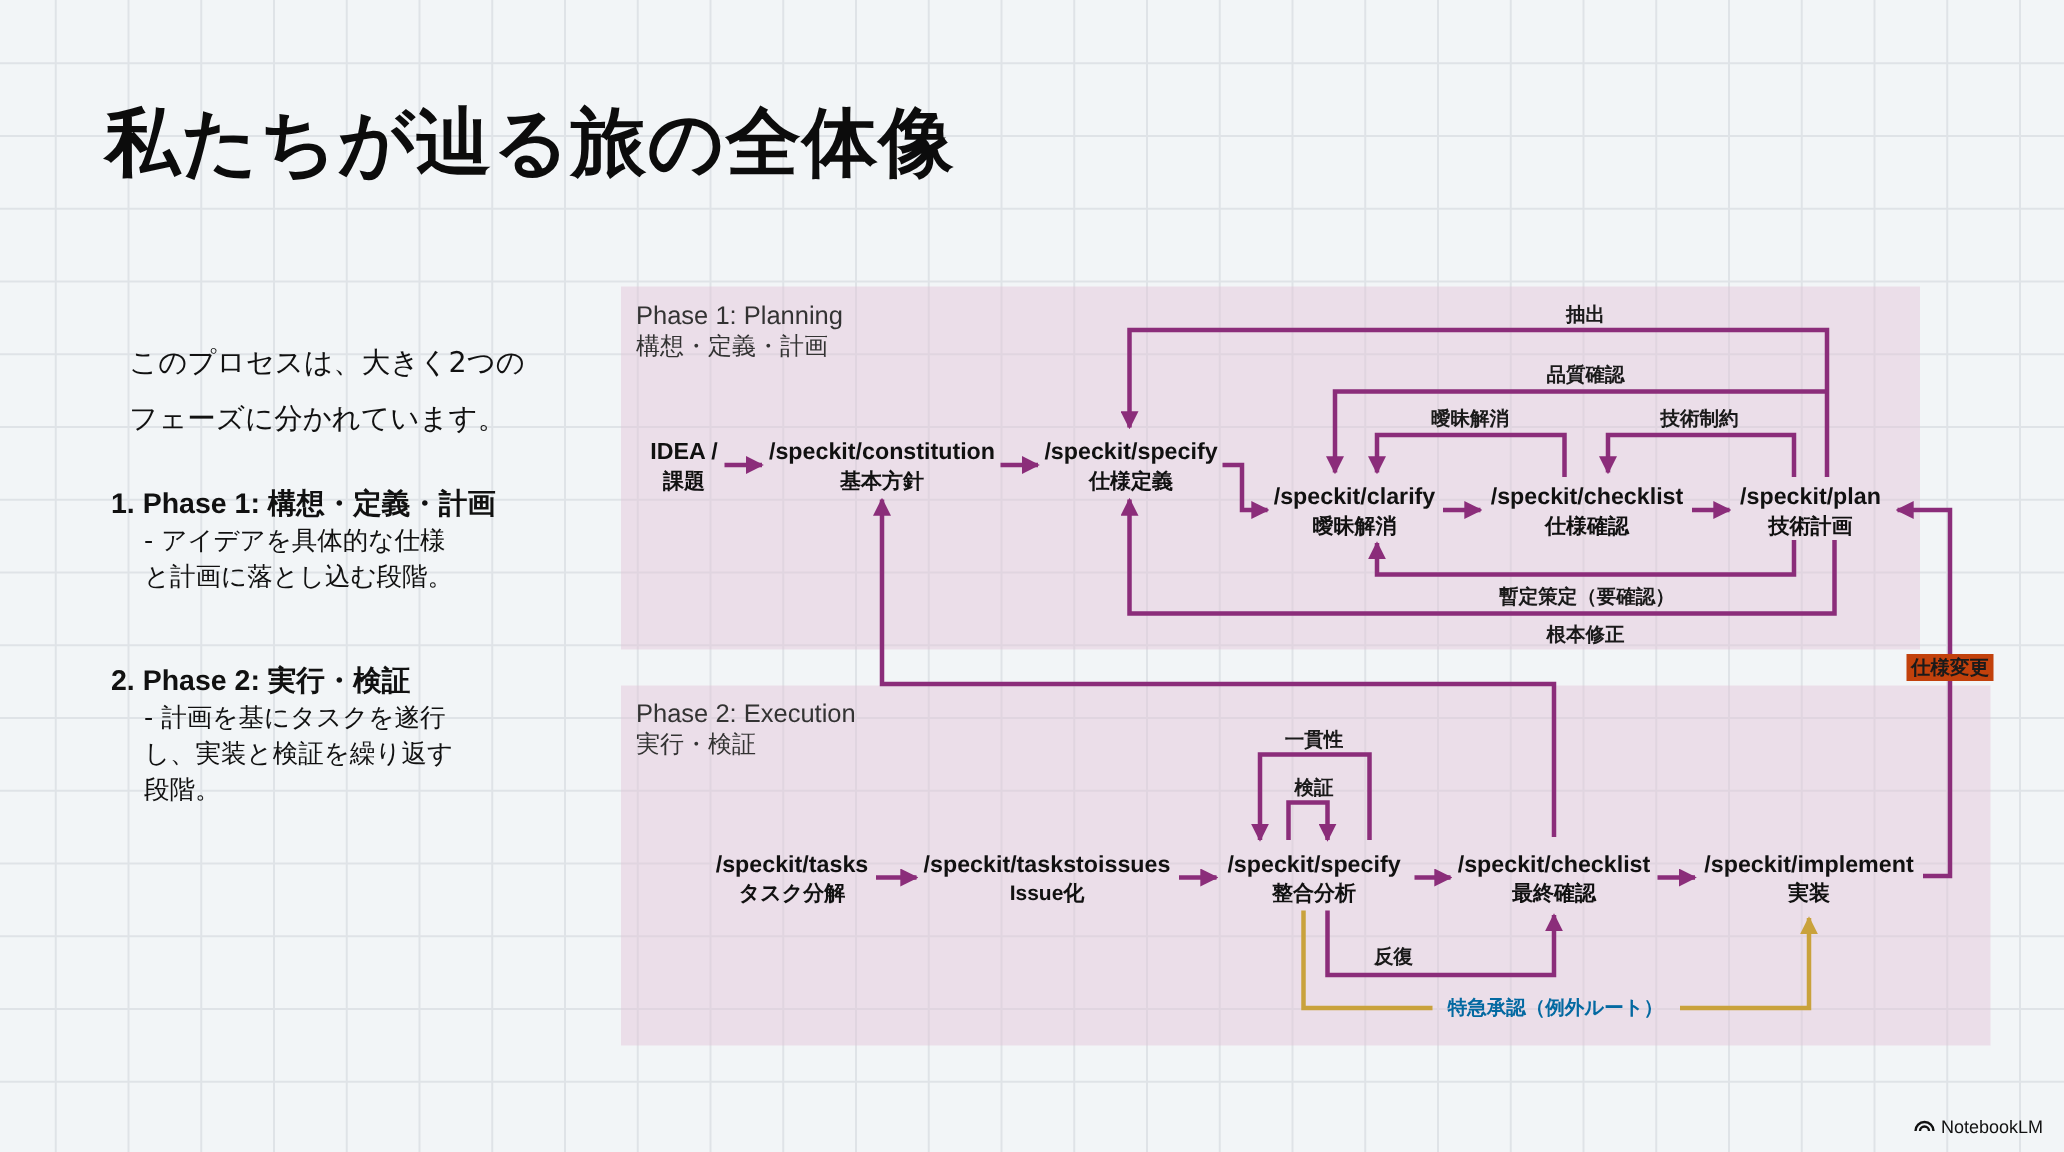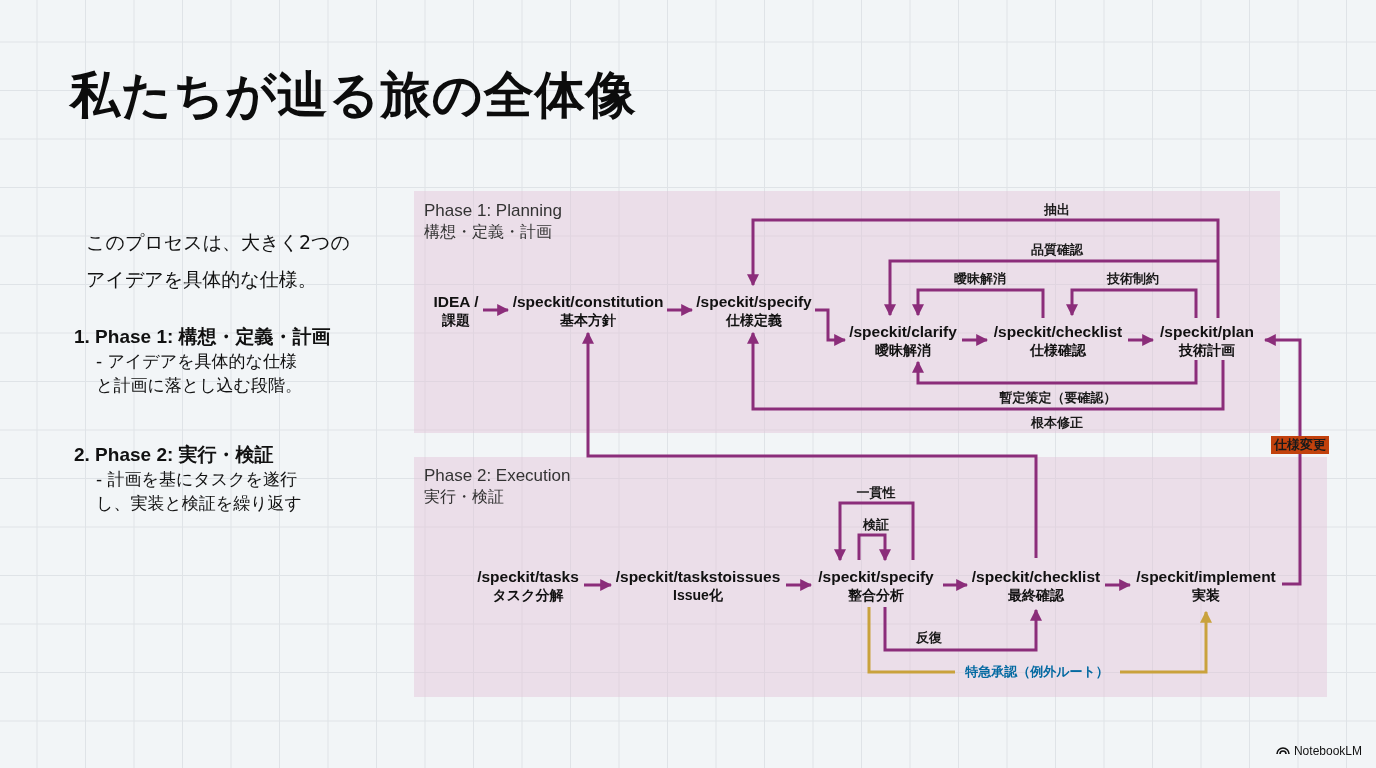--- a/index.html
+++ b/index.html
@@ -43,33 +43,34 @@
 
   .brand { position:absolute; right:14px; bottom:10px; font-size:12px; color:#111; display:flex; align-items:flex-end; gap:4px; font-family:"Liberation Sans","DejaVu Sans",sans-serif; }
 </style>
 </head>
 <body>
 
 <h1 class="title">私たちが辿る旅の全体像</h1>
 
 <div class="intro">
   <p>このプロセスは、大きく2つの</p>
-  <p>アイデアを具体的な仕様。</p>
+  <p>フェーズに分かれています。</p>
 </div>
 
 <div class="list-item" id="li1">
   <div class="head">1. Phase 1: 構想・定義・計画</div>
   <div class="desc">- アイデアを具体的な仕様</div>
   <div class="desc">と計画に落とし込む段階。</div>
 </div>
 
 <div class="list-item" id="li2">
   <div class="head">2. Phase 2: 実行・検証</div>
   <div class="desc">- 計画を基にタスクを遂行</div>
   <div class="desc">し、実装と検証を繰り返す</div>
+  <div class="desc">段階。</div>
 </div>
 
 <div class="phase-bg" id="phase1-bg"></div>
 <div class="phase-bg" id="phase2-bg"></div>
 
 <div class="phase-label" style="left:424px; top:200px;">
   <div class="en">Phase 1: Planning</div>
   <div>構想・定義・計画</div>
 </div>
 <div class="phase-label" style="left:424px; top:465px;">

